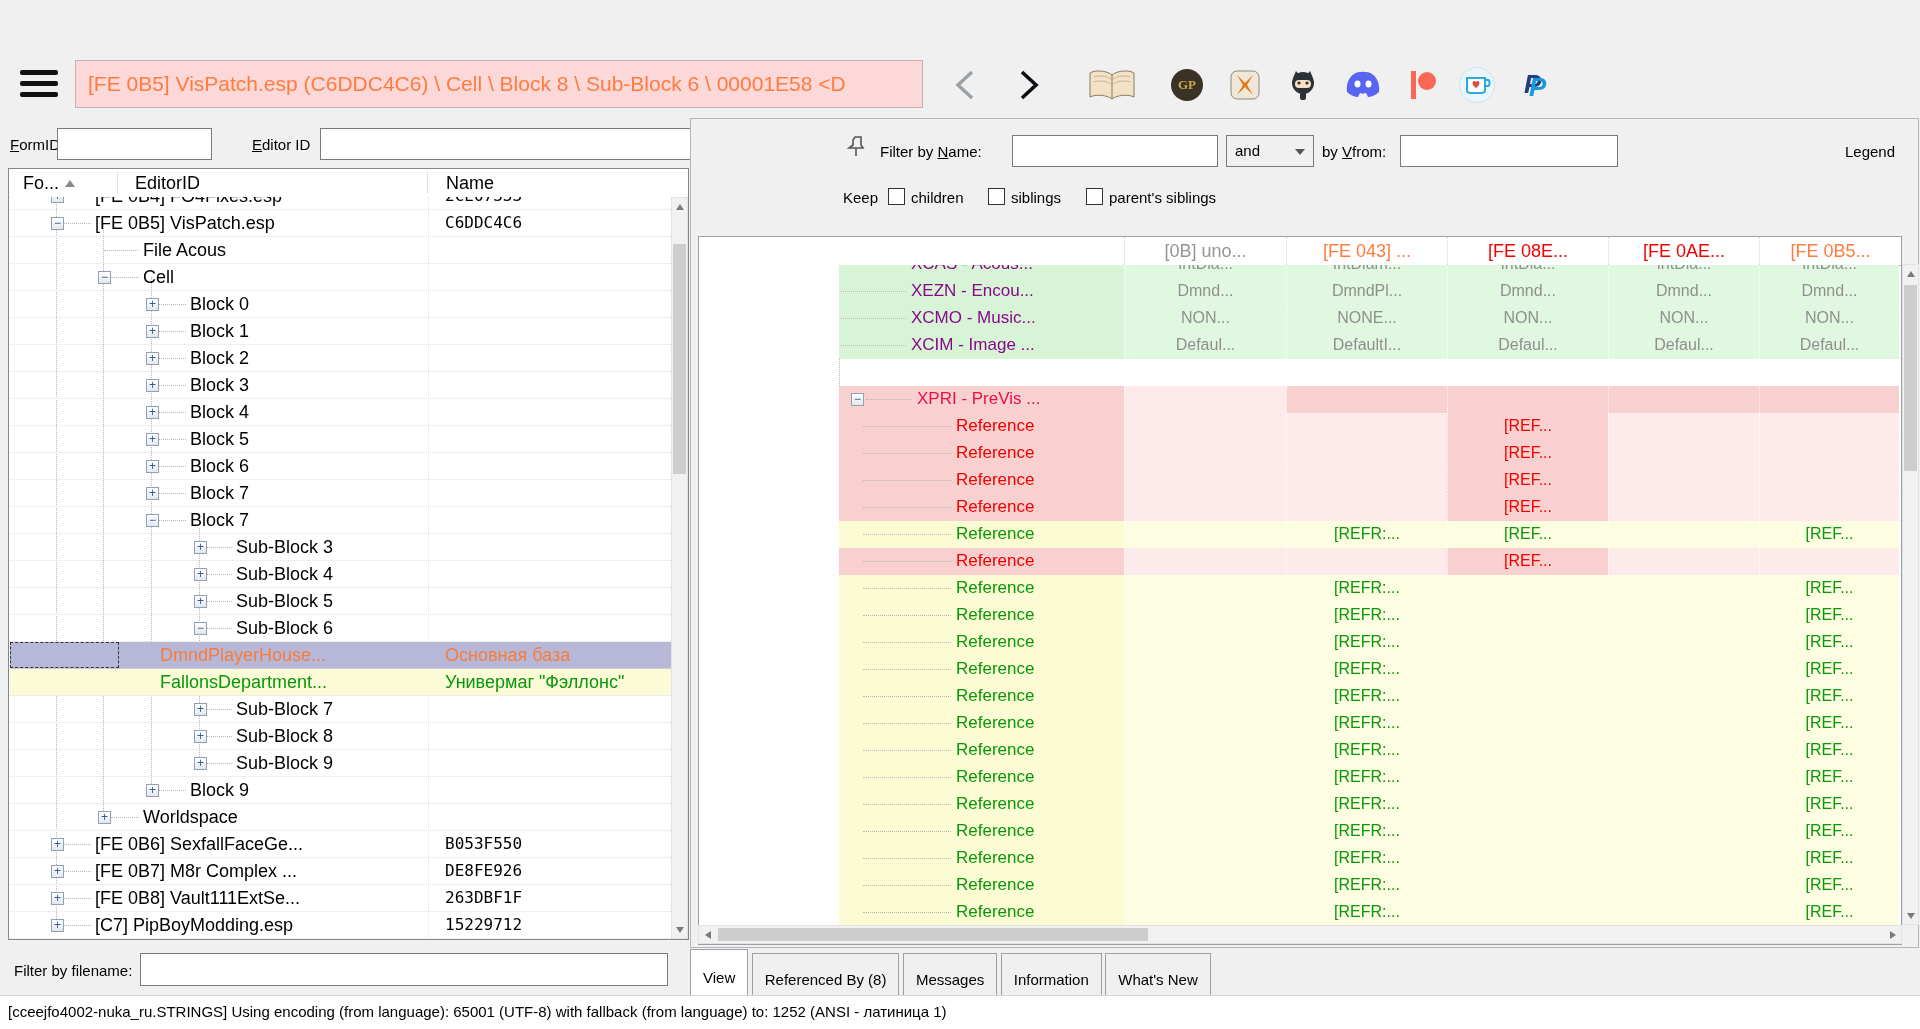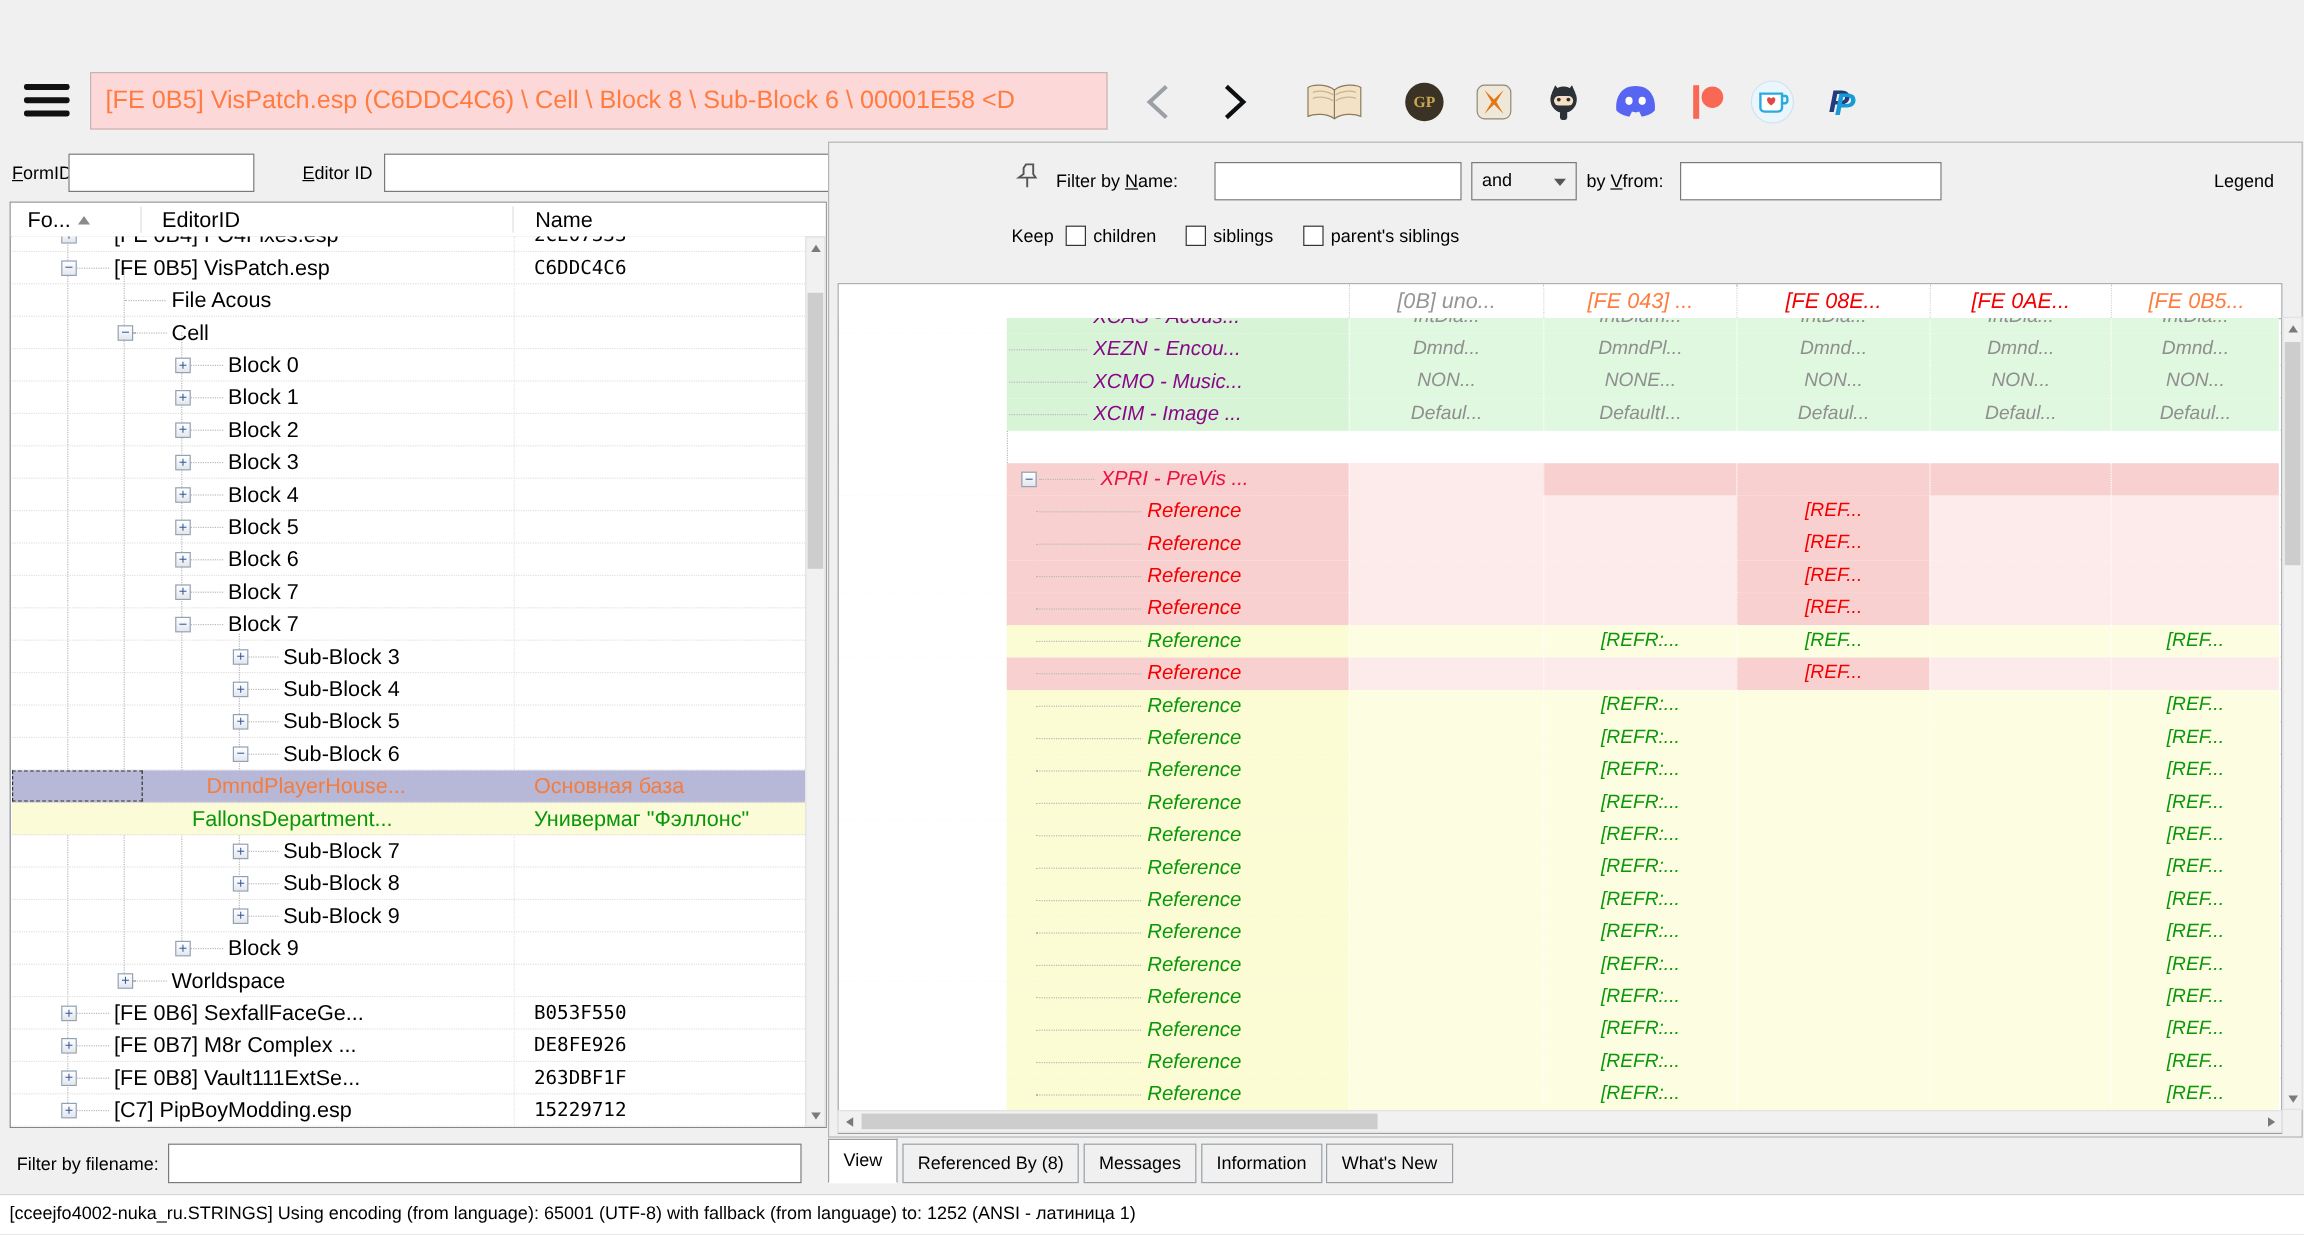--- a/index.html
+++ b/index.html
@@ -72,21 +72,21 @@
   .groupbox{position:absolute;left:690px;top:118px;width:1229px;height:830px;border:1px solid #b5b5b5;
     box-sizing:border-box;background:#f0f0f0;}
   .andselect{position:absolute;left:1226px;top:135px;width:88px;height:32px;background:#f0f0f0;
     border:1px solid #7a7a7a;box-sizing:border-box;font-size:15px;line-height:30px;padding-left:8px;}
   .andselect .chev{position:absolute;right:8px;top:13px;width:0;height:0;border-left:5px solid transparent;
     border-right:5px solid transparent;border-top:6px solid #555;}
   .cb{position:absolute;width:17px;height:17px;background:#fff;border:1px solid #333;box-sizing:border-box;}
 
   
   .rtable{position:absolute;left:698px;top:236px;width:1204px;height:709px;background:#fff;
-    border:1px solid #9aa0a6;box-sizing:border-box;font-style:italic;}
+    border:1px solid #9aa0a6;box-sizing:border-box;}
   .rheader{position:absolute;left:0;top:0;width:1202px;height:28px;background:#fff;border-bottom:1px solid #b0b0b0;}
   .rheader .hc{position:absolute;top:0;height:28px;font-size:18px;line-height:28px;text-align:center;
     border-left:1px dotted #d5d5d5;box-sizing:border-box;white-space:nowrap;overflow:hidden;}
   .rrows{position:absolute;left:0;top:28px;width:1202px;height:679px;overflow:hidden;}
   .rrow{position:absolute;left:0;width:1202px;height:27px;box-sizing:border-box;border-bottom:1px dotted #e3e3e3;}
   .gut{position:absolute;left:0;top:0;width:140px;height:27px;background:#fff;}
   .lcell{position:absolute;left:140px;top:0;width:285px;height:27px;}
   .vcell{position:absolute;top:0;height:27px;font-size:16px;line-height:26px;text-align:center;
     border-left:1px dotted rgba(255,255,255,.9);box-sizing:border-box;white-space:nowrap;overflow:hidden;}
   .v0{left:425px;width:162px;} .v1{left:587px;width:161px;} .v2{left:748px;width:161px;}
@@ -97,21 +97,21 @@
   .t-pinkhead .lcell{background:#f9d0d0;} .t-pinkhead .vcell{background:#f9d0d0;} .t-pinkhead .v0{background:#fdeaea;}
   .t-red  .lcell{background:#f9d0d0;} .t-red .vcell{background:#fdeaea;} .t-red .v2{background:#f9d0d0;}
   .t-yellow .lcell{background:#fbfbd4;} .t-yellow .vcell{background:#fdfde2;}
   .t-green .rlab{color:#8a098a;} .t-gdim .rlab{color:#ababab;}
   .t-pinkhead .rlab{color:#ea1140;} .t-red .rlab{color:#f20000;} .t-yellow .rlab{color:#0a970a;}
   .vc-gray{color:#8f8f8f;} .vc-red{color:#f20000;} .vc-green{color:#0a970a;}
   .hc-gray{color:#959595;} .hc-red{color:#f20000;} .hc-orange{color:#ff7c3c;}
 
   
   .tabsrow{position:absolute;left:690px;top:948px;width:1229px;height:37px;}
-  .tab{position:relative;display:inline-block;vertical-align:bottom;font-size:15px;padding:2px 12px;
+  .tab{position:relative;display:inline-block;vertical-align:bottom;font-size:15px;padding:12px 12px;
     border:1px solid #9aa0a6;background:#f0f0f0;height:27px;line-height:27px;margin-top:5px;margin-right:-1px;}
   .tab.active{background:#fff;height:31px;line-height:31px;margin-top:1px;border-bottom:1px solid #fff;}
   .statusbar{position:absolute;left:0;top:995px;width:1920px;height:34px;background:#fff;border-top:1px solid #d7d7d7;}
   .statusbar span{display:block;padding-left:8px;line-height:32px;font-size:15px;color:#000;white-space:nowrap;}
   u{text-decoration:underline;}
 </style>
 </head>
 <body>
 
 <div class="screen">
@@ -292,21 +292,21 @@
           <div class="conn" style="left: 197px; width: 25px;"></div>
           <span class="llab" style="left: 226px;">Sub-Block 5</span>
         </div>
         <div class="lrow" style="top: 418px;">
           <div class="expander" style="left: 184px;">−</div>
           <div class="conn" style="left: 197px; width: 25px;"></div>
           <span class="llab" style="left: 226px;">Sub-Block 6</span>
         </div>
         <div class="lrow sel" style="top: 445px;">
           <div class="focusrect"></div>
-          <span class="llab" style="left: 150px; margin-left: 12px;">DmndPlayerHouse...</span>
+          <span class="llab" style="left: 150px;">DmndPlayerHouse...</span>
           <span class="lname">Основная база</span>
         </div>
         <div class="lrow yel" style="top: 472px;">
           <span class="llab" style="left: 150px;">FallonsDepartment...</span>
           <span class="lname">Универмаг "Фэллонс"</span>
         </div>
         <div class="lrow" style="top: 499px;">
           <div class="expander" style="left: 184px;">+</div>
           <div class="conn" style="left: 197px; width: 25px;"></div>
           <span class="llab" style="left: 226px;">Sub-Block 7</span>

